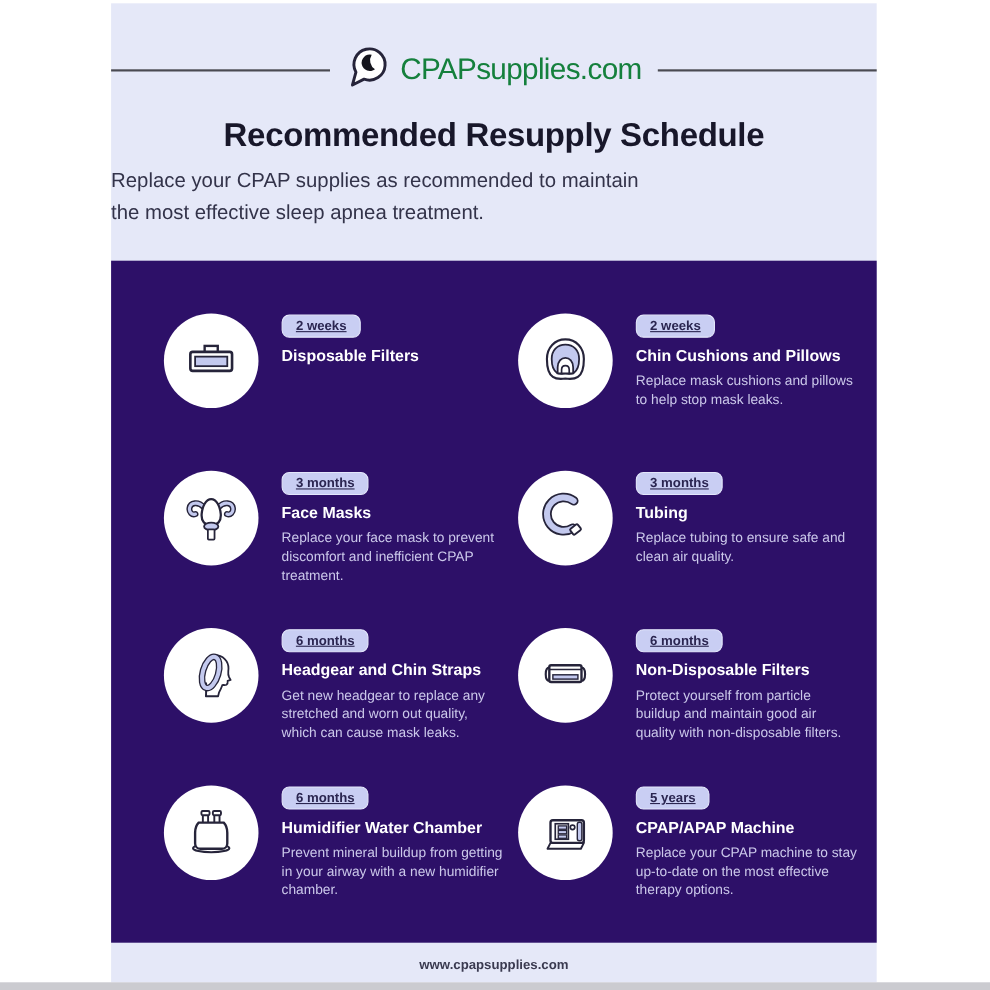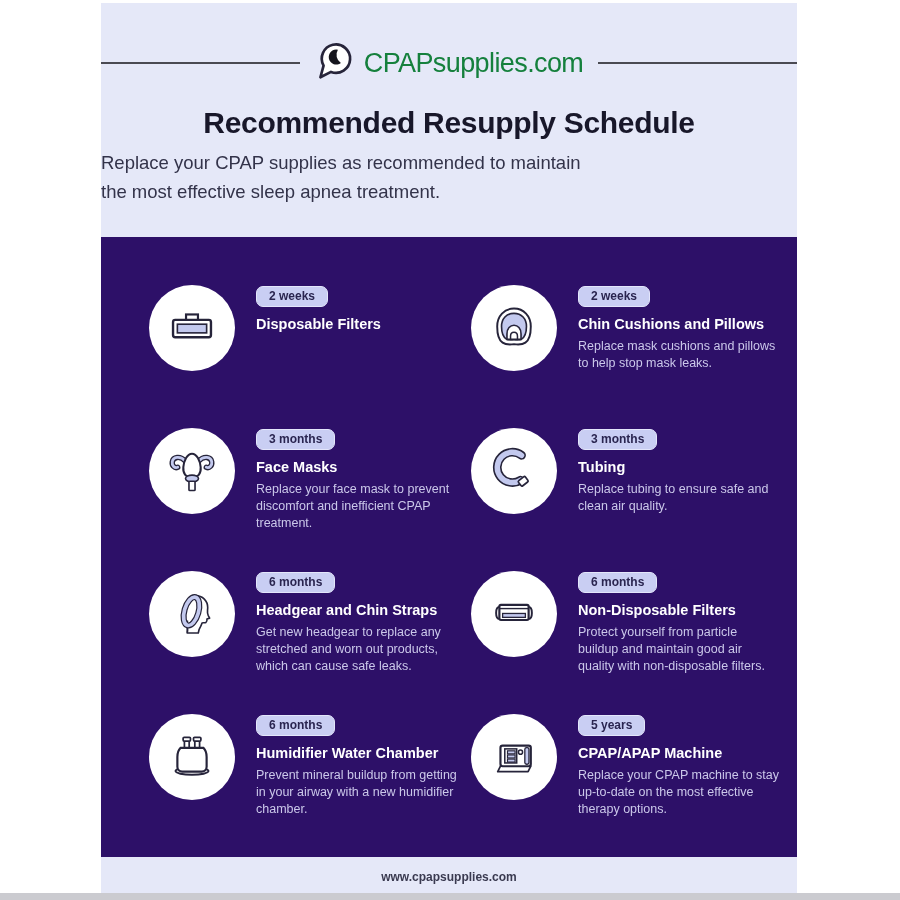--- a/index.html
+++ b/index.html
@@ -22,21 +22,21 @@
 
   
   .panel { height: 620px; background: #2d1068; padding: 48px 0 0 48px;
     display: grid; grid-template-columns: 322px 1fr; grid-auto-rows: 143px; }
   .item { display: flex; align-items: flex-start; gap: 21px; }
   .icon-circle { width: 86px; height: 86px; border-radius: 50%; background: #ffffff;
     flex-shrink: 0; display: flex; align-items: center; justify-content: center; }
   .item-text { width: 202px; padding-top: 1px; }
   .badge { display: inline-block; background: #c9cef3; color: #2a2550;
     border: 1px solid #e3e6fb; border-radius: 7px; padding: 2px 12px 3px;
-    font-size: 12px; font-weight: 700; margin-bottom: 9px; }
+    font-size: 12px; font-weight: 700; margin-bottom: 9px; text-decoration: underline; }
   .item-title { font-size: 14.5px; font-weight: 700; color: #ffffff; margin-bottom: 6px; }
   .item-desc { font-size: 12.5px; color: #cbc8ea; line-height: 17px; }
 
   
   .footer { height: 39px; display: flex; align-items: center; justify-content: center; }
   .footer-url { font-size: 12px; font-weight: 700; color: #3a3a50; }
   .bottom-bar { position: absolute; left: 0; top: 893px; width: 900px; height: 7px;
     background: #cbcbd0; }
 
   svg .ink { stroke: #26243a; }
@@ -140,21 +140,21 @@
         <svg width="52" height="52" viewBox="0 0 48 48">
           <path d="M27 7 C34 7 38.5 12 38.5 18 C38.5 21 37.6 22.8 39 25.5 L40.3 27.8 L37.8 28.6 C38 30 37.8 31.2 36.8 31.8 C35.7 32.4 34.3 31.8 33.3 32.2 C32.6 34.3 31.5 36.5 30.5 38.5 L29.8 41.5 L19.5 41.5 C20.3 37 19.8 33.8 18 29.8 C15 23 16.5 9 27 7 Z" fill="#ffffff" class="ink" stroke-width="1.5" stroke-linejoin="round"></path>
           <line x1="19.8" y1="30" x2="19.8" y2="41" class="ink" stroke-width="1.4"></line>
           <ellipse cx="23.5" cy="21.5" rx="6.5" ry="13.5" transform="rotate(16 23.5 21.5)" fill="none" class="ink" stroke-width="5.6"></ellipse>
           <ellipse cx="23.5" cy="21.5" rx="6.5" ry="13.5" transform="rotate(16 23.5 21.5)" fill="none" stroke="#c3c9ee" stroke-width="3.4"></ellipse>
         </svg>
       </div>
       <div class="item-text">
         <span class="badge">6 months</span>
         <div class="item-title">Headgear and Chin Straps</div>
-        <div class="item-desc">Get new headgear to replace any stretched and worn out products, which can cause safe leaks.</div>
+        <div class="item-desc">Get new headgear to replace any stretched and worn out quality, which can cause mask leaks.</div>
       </div>
     </div>
 
     <div class="item">
       <div class="icon-circle">
         <svg width="52" height="52" viewBox="0 0 48 48">
           <path d="M10.5 17.5 C6.5 17.5 6.5 28.5 10.5 28.5" fill="none" class="ink" stroke-width="1.8"></path>
           <path d="M37.5 17.5 C41.5 17.5 41.5 28.5 37.5 28.5" fill="none" class="ink" stroke-width="1.8"></path>
           <rect x="10.5" y="15.5" width="27" height="14" rx="1.5" fill="#ffffff" class="ink" stroke-width="2"></rect>
           <line x1="10.5" y1="19" x2="37.5" y2="19" class="ink" stroke-width="1.3"></line>

